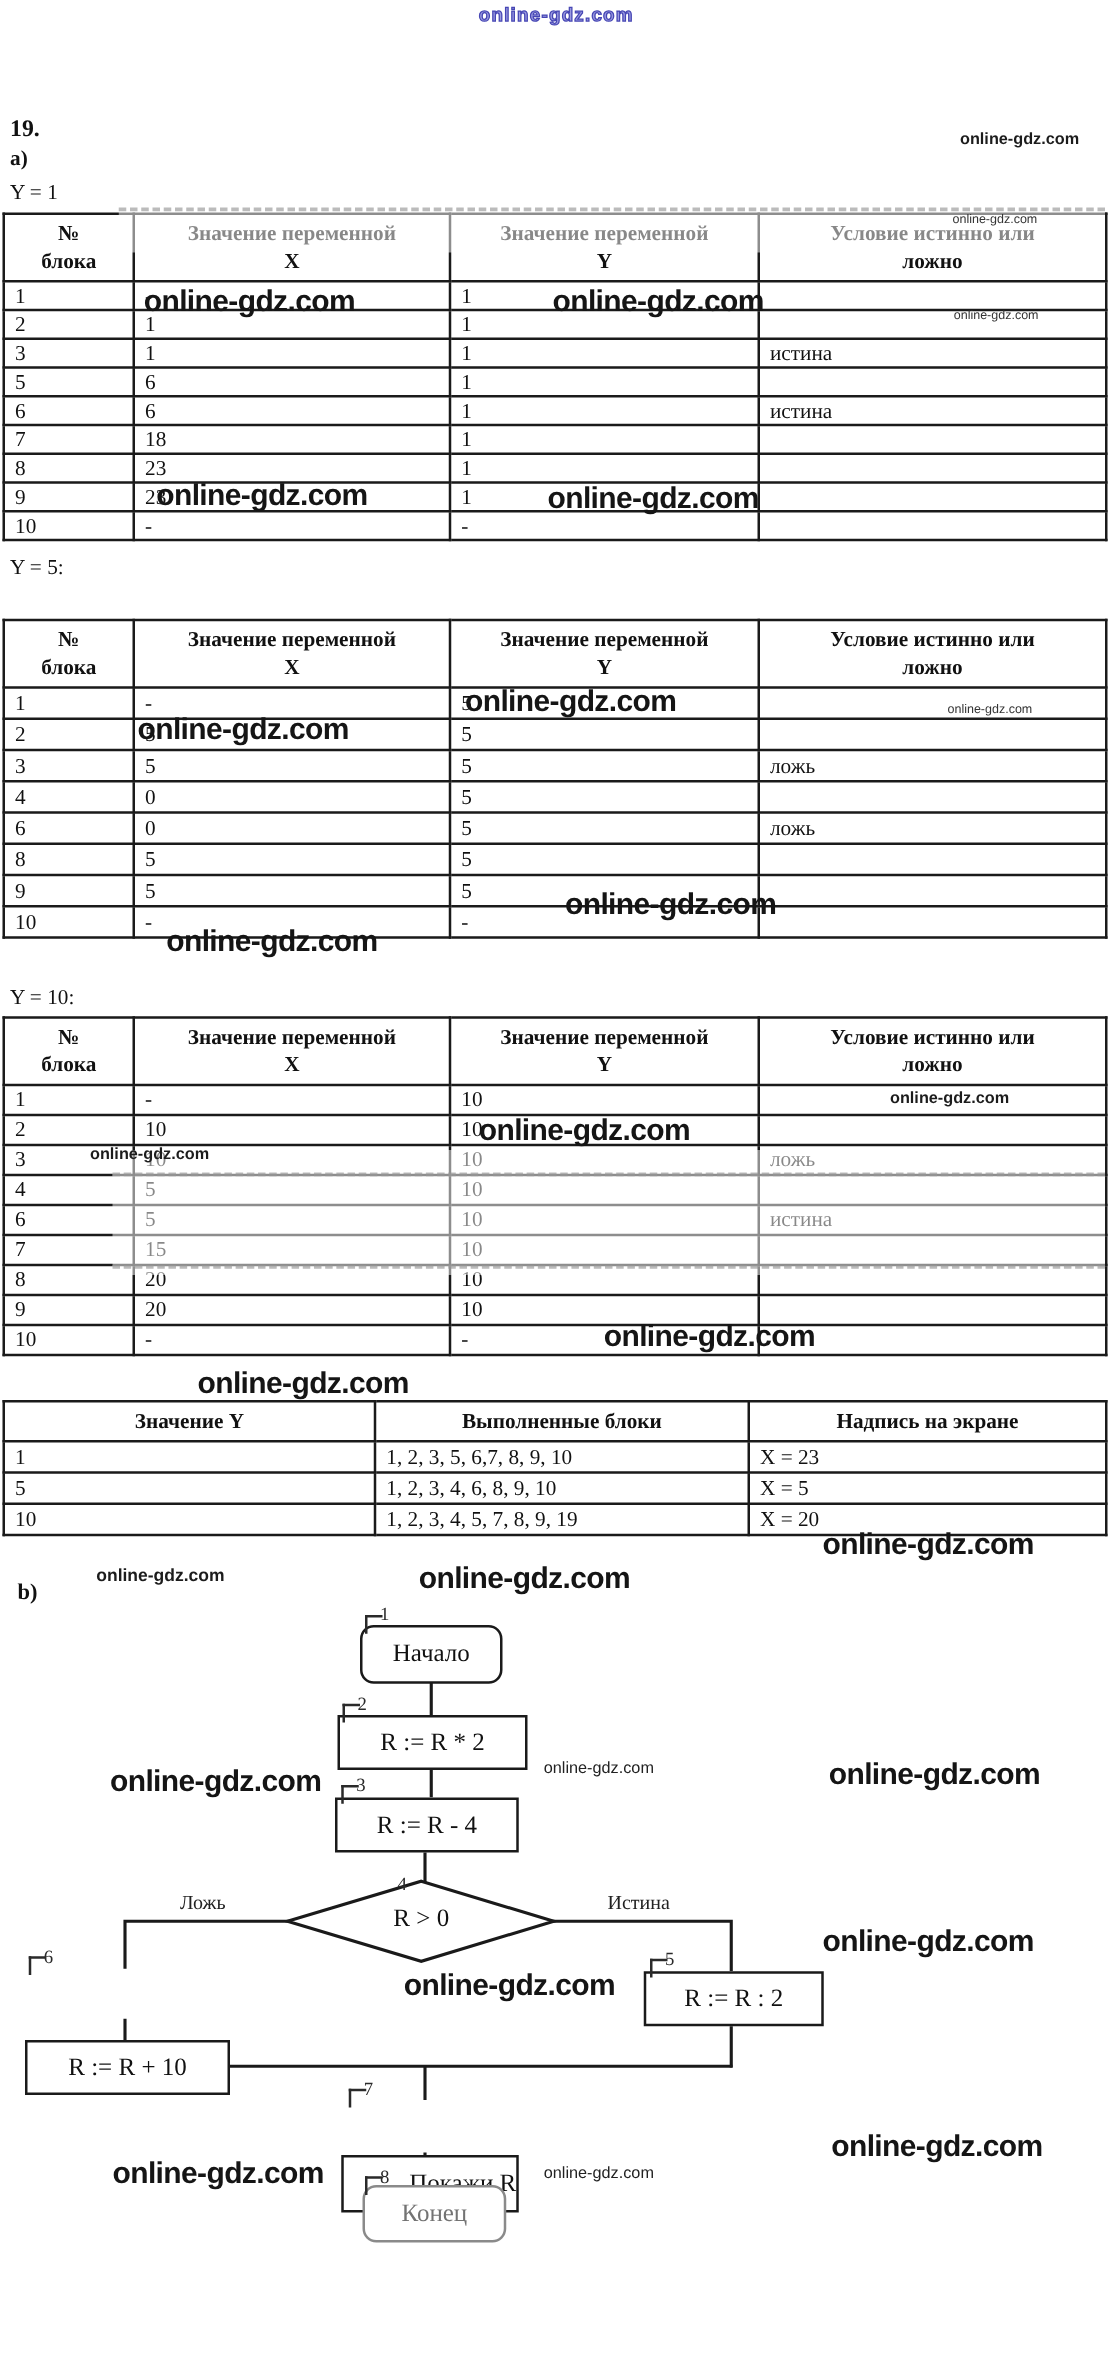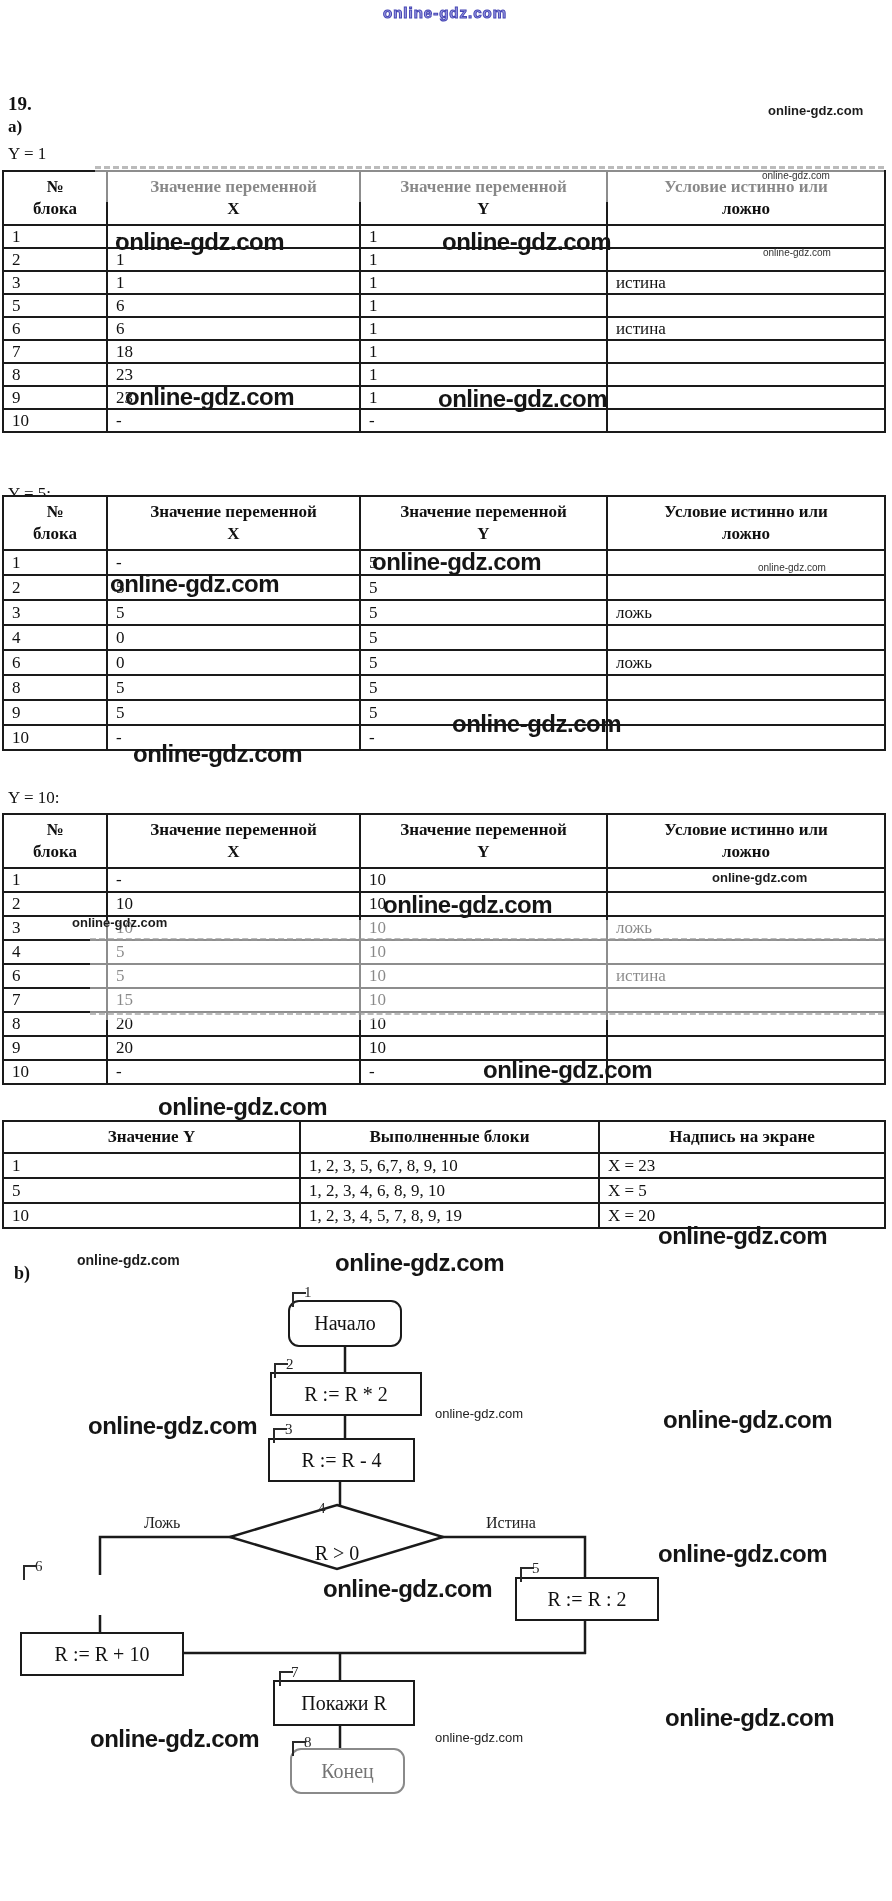--- a/index.html
+++ b/index.html
@@ -37,31 +37,31 @@
   .wash-line{position:absolute;left:0;right:0;border-top:3px dashed rgba(150,150,150,0.65);}
 
   
   .fc-box{position:absolute;border:2.5px solid #1a1a1a;background:#fff;display:flex;
       align-items:center;justify-content:center;font-size:20px;font-family:"Liberation Serif",serif;}
   .fc-round{border-radius:11px;}
   .fc-end{border-color:#8a8a8a;color:#737373;}
   .fc-id{position:absolute;font-size:15px;color:#2a2a2a;font-family:"Liberation Serif",serif;}
   .fc-corner{position:absolute;width:12px;height:13px;border-left:2px solid #2a2a2a;border-top:2px solid #2a2a2a;}
   .fc-branch{position:absolute;font-size:16px;color:#222;}
-  .fc-cond{position:absolute;font-size:20px;text-align:center;margin-top:18px;}
+  .fc-cond{position:absolute;font-size:20px;text-align:center;}
 </style>
 </head>
 <body>
 
 <div id="page">
 
   <div class="abs h-num" style="left:8px;top:93px;">19.</div>
   <div class="abs h-sub" style="left:8px;top:117px;">а)</div>
   <div class="abs tbl-title" style="left:8px;top:144px;">Y = 1</div>
-  <div class="abs tbl-title" style="left:8px;top:484px;">Y = 5:</div>
+  <div class="abs tbl-title" style="left:8px;top:444px;">Y = 5:</div>
   <div class="abs tbl-title" style="left:8px;top:788px;">Y = 10:</div>
   <div class="abs h-sub" style="left:14px;top:1263px;font-size:18px;">b)</div>
 
   <table class="doc trace t1 abs" style="left:2px;top:170px;">
     <colgroup>
         <col style="width:104px">
         <col style="width:253px">
         <col style="width:247px">
         <col>
       </colgroup>
@@ -370,21 +370,21 @@
   <div class="fc-box" style="left:268px;top:1438px;width:143px;height:40px;">
     <span>R := R - 4</span>
   </div>
   <div class="fc-cond" style="left:277px;top:1524px;width:120px;">R &gt; 0</div>
   <div class="fc-box" style="left:515px;top:1577px;width:140px;height:40px;">
     <span>R := R : 2</span>
   </div>
   <div class="fc-box" style="left:20px;top:1632px;width:160px;height:40px;">
     <span>R := R + 10</span>
   </div>
-  <div class="fc-box" style="left:273px;top:1680px;width:138px;height:42px;">
+  <div class="fc-box" style="left:273px;top:1724px;width:138px;height:42px;justify-content:flex-end;">
     <span>Покажи R</span>
   </div>
   <div class="fc-box fc-round fc-end" style="left:290px;top:1748px;width:111px;height:42px;">
     <span>Конец</span>
   </div>
 
   <div class="fc-corner" style="left:292px;top:1292px;"></div>
   <div class="fc-id" style="left:304px;top:1284px;">1</div>
   <div class="fc-corner" style="left:274px;top:1363px;"></div>
   <div class="fc-id" style="left:286px;top:1356px;">2</div>

